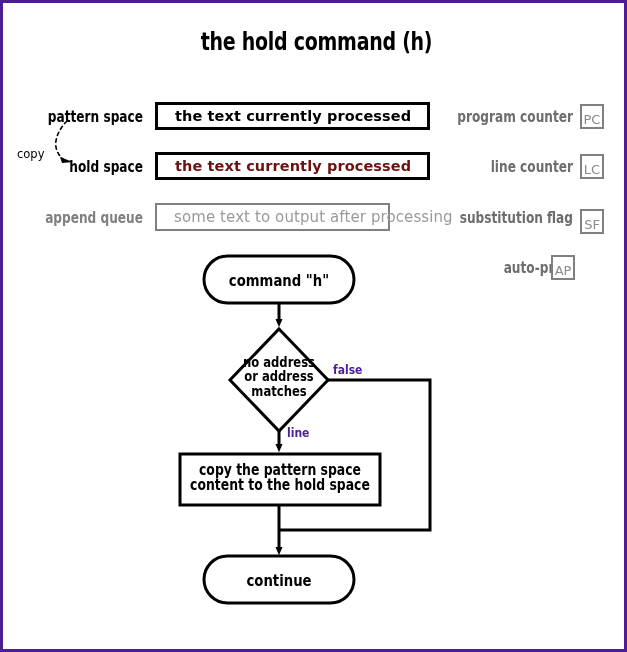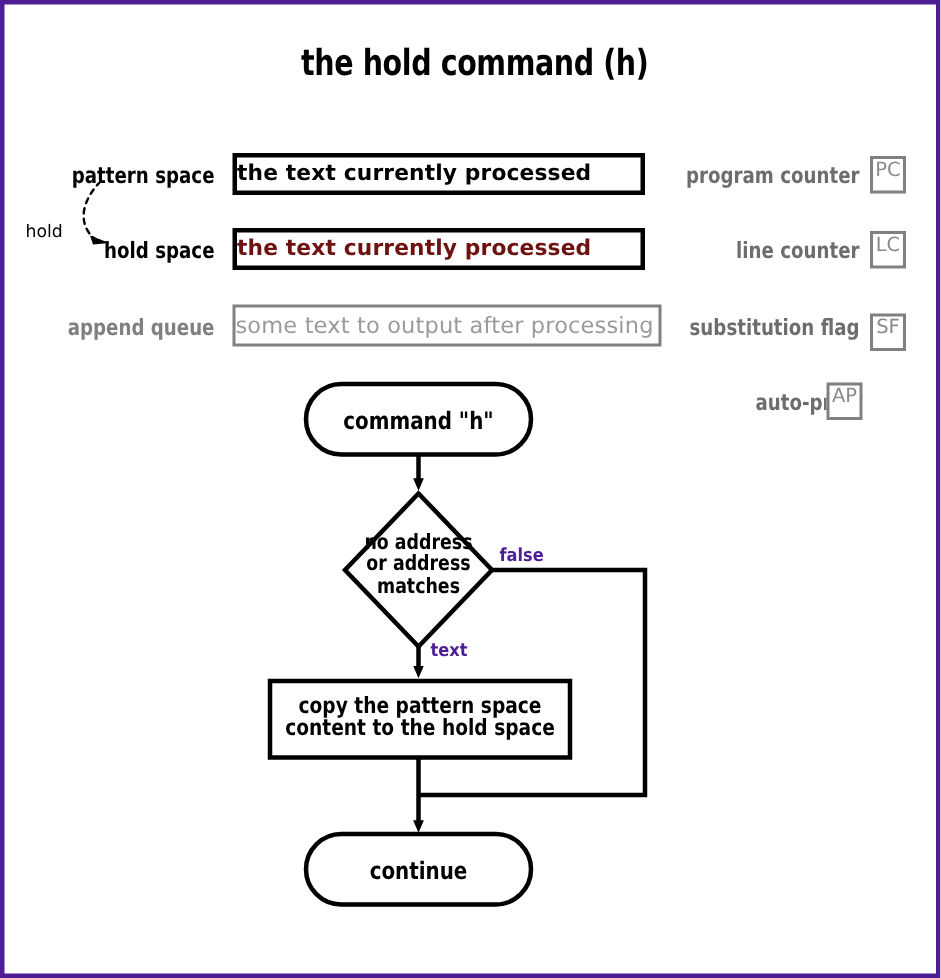--- a/index.html
+++ b/index.html
@@ -48,20 +48,21 @@
     transform-origin: right center;
   }
   .reg-label.muted { color: #808080; }
 
   .reg-box {
     position: absolute;
     box-sizing: border-box;
     background: #ffffff;
     display: flex;
     align-items: center;
+    padding-left: 17px;
   }
   .reg-box.strong {
     border: 3px solid #000000;
   }
   .reg-box.weak {
     border: 2px solid #808080;
   }
   .reg-text {
     font-family: "DejaVu Sans", sans-serif;
     font-size: 14.5px;
@@ -101,21 +102,21 @@
     transform-origin: right center;
   }
   .flag-box {
     position: absolute;
     width: 24px;
     height: 25px;
     box-sizing: border-box;
     border: 2px solid #808080;
     background: #ffffff;
     display: flex;
-    align-items: flex-start;
+    align-items: flex-end;
     justify-content: center;
     font-family: "DejaVu Sans", sans-serif;
     font-size: 13px;
     color: #8a8a8a;
     letter-spacing: 0px;
   }
 
   
   #flow {
     position: absolute;
@@ -153,25 +154,25 @@
   <div class="reg-box strong" style="left:152px; top:99px; width:275px; height:28px;">
     <span class="reg-text black">the text currently processed</span>
   </div>
 
   <div class="reg-label" style="left:0px; top:155px; width:140px;">hold space</div>
   <div class="reg-box strong" style="left:152px; top:149px; width:275px; height:28px;">
     <span class="reg-text red">the text currently processed</span>
   </div>
 
   <div class="reg-label muted" style="left:0px; top:206px; width:140px;">append queue</div>
-  <div class="reg-box weak" style="left:152px; top:200px; width:286px; height:28px;">
+  <div class="reg-box weak" style="left:152px; top:200px; width:235px; height:28px;">
     <span class="reg-text gray">some text to output after processing</span>
   </div>
 
-  <div class="copy-label">hold</div>
+  <div class="copy-label">copy</div>
   <svg class="copy-arrow" width="70" height="60" viewBox="0 0 70 60">
     <path d="M 24 4 C 12 16, 8 32, 20 42" fill="none" stroke="#000000" stroke-width="1.6" stroke-dasharray="3.5,3.5" stroke-linecap="round"></path>
     <path d="M 17 40 L 30 45 L 19 46 Z" fill="#000000"></path>
   </svg>
 
   <div class="flag-label" style="left:420px; top:105px; width:150px;">program counter</div>
   <div class="flag-box" style="left:577px; top:101px;">
     <span>PC</span>
   </div>
 
@@ -218,21 +219,21 @@
 
   <div class="node-text node-terminal" style="left:201px; top:268px; width:150px;">command "h"</div>
 
   <div class="node-text node-decision" style="left:216px; top:352px; width:120px;">
     <div>no address</div>
     <div>or address</div>
     <div>matches</div>
   </div>
 
   <div class="edge-label" style="left:330px; top:360px;">false</div>
-  <div class="edge-label" style="left:284px; top:423px;">text</div>
+  <div class="edge-label" style="left:284px; top:423px;">line</div>
 
   <div class="node-text node-process" style="left:177px; top:460px; width:200px;">
     <div>copy the pattern space</div>
     <div>content to the hold space</div>
   </div>
 
   <div class="node-text node-terminal" style="left:201px; top:568px; width:150px;">continue</div>
 
 </div>
 

